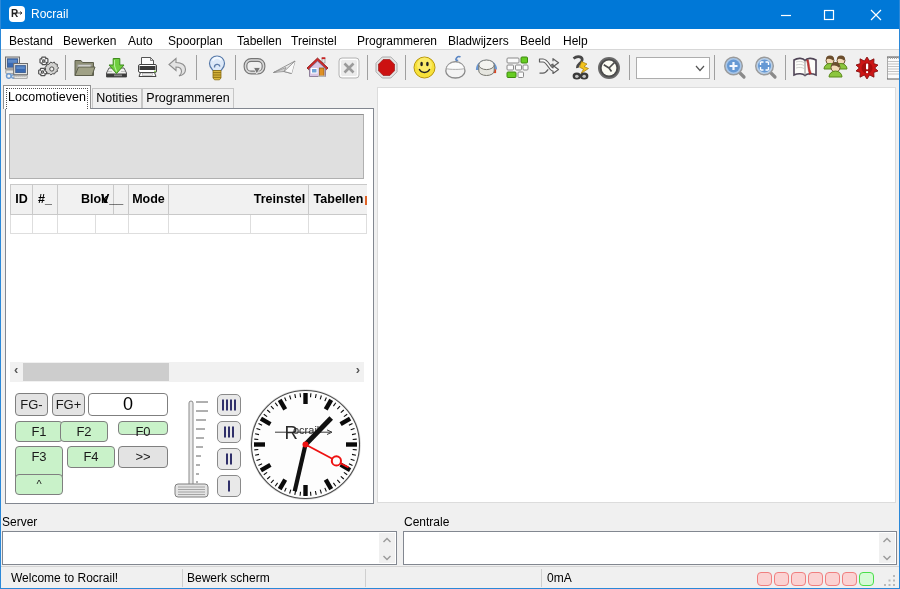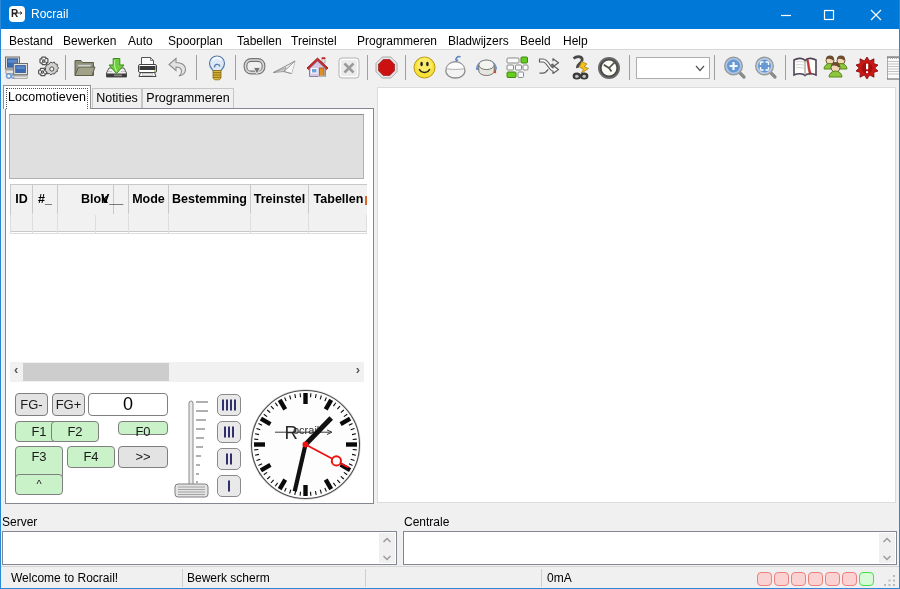--- a/index.html
+++ b/index.html
@@ -32,21 +32,21 @@
 #tab1 .dot { position:absolute; left:2px; top:2px; right:2px; bottom:0px; border:1px dotted #555; border-bottom:none; }
 #tab1 span { position:relative; top:4px; }
 #tab2 { left:92px; top:88px; width:50px; height:21px; background:#f0f0f0; border:1px solid #c6c6c6; border-bottom:none; }
 #tab2 span { position:relative; top:2px; }
 #tab3 { left:142px; top:88px; width:92px; height:21px; background:#f0f0f0; border:1px solid #c6c6c6; border-bottom:none; }
 #tab3 span { position:relative; top:2px; }
 
 #panel { left:5px; top:108px; width:369px; height:396px; background:#ffffff; border:1px solid #828790; }
 #graybox { left:9px; top:114px; width:355px; height:65px; background:#dfdfdf; border-style:solid; border-width:1px; border-color:#909090 #b0b0b0 #b0b0b0; }
 
-#thead { left:10px; top:184px; width:357px; height:48px; background:#f1f1f1; border:1px solid #c9c9c9; border-right:none; }
+#thead { left:10px; top:184px; width:357px; height:31px; background:#f1f1f1; border:1px solid #c9c9c9; border-right:none; }
 .th { border-right:1px solid #c9c9c9; position:absolute; top:0; height:29px; line-height:29px; font-size:12.5px; font-weight:bold; text-align:center; overflow:hidden; white-space:nowrap; }
 #trow { left:10px; top:215px; width:357px; height:19px; border-bottom:1px solid #dedede; border-left:1px solid #dedede; }
 .td { position:absolute; top:0; height:18px; border-right:1px solid #dedede; }
 #redmark { left:364.5px; top:196px; width:2px; height:9px; background:#e06428; }
 
 #hscroll { left:10px; top:362px; width:354px; height:20px; background:#f1f1f1; }
 #hthumb { left:13px; top:1px; width:146px; height:18px; background:#cdcdcd; position:absolute; }
 .harr { position:absolute; top:0px; font-size:13px; color:#555; font-weight:bold; }
 
 .btn { position:absolute; border:1px solid #7f7f7f; border-radius:4px; font-size:13px; color:#1a1a1a; text-align:center; }
@@ -322,21 +322,20 @@
   <div class="tab" id="tab1"><div class="dot"></div><span>Locomotieven</span></div>
 
   <div class="abs" id="panel"></div>
   <div class="abs" id="graybox"></div>
   <div class="abs" id="thead">
     <div class="th" style="left:0;width:22px">ID</div>
     <div class="th" style="left:22px;width:25px">#_</div>
     <div class="th" style="left:65px;width:38px">Blok</div>
     <div class="th" style="left:85px;width:33px">V__</div>
     <div class="th" style="left:118px;width:40px">Mode</div>
-    <div class="th" style="left:158px;width:82px">Bestemming</div>
     <div class="th" style="left:240px;width:58px">Treinstel</div>
     <div class="th" style="left:298px;width:59px;border-right:none">Tabellen</div>
   </div>
   <div class="abs" id="trow">
     <div class="td" style="left:0;width:22px"></div>
     <div class="td" style="left:22px;width:25px"></div>
     <div class="td" style="left:47px;width:38px"></div>
     <div class="td" style="left:85px;width:33px"></div>
     <div class="td" style="left:118px;width:40px"></div>
     <div class="td" style="left:158px;width:82px"></div>
@@ -348,21 +347,21 @@
   <div class="abs" id="hscroll">
     <div class="harr" style="left:4px">‹</div>
     <div id="hthumb"></div>
     <div class="harr" style="right:4px">›</div>
   </div>
 
   <div class="btn gray" style="left:15px;top:393px;width:33px;height:23px;line-height:21px">FG-</div>
   <div class="btn gray" style="left:52px;top:393px;width:33px;height:23px;line-height:21px">FG+</div>
   <div class="abs" id="valbox">0</div>
   <div class="btn green" style="left:15px;top:421px;width:48px;height:21px;line-height:19px">F1</div>
-  <div class="btn green" style="left:51px;top:421px;width:48px;height:21px;line-height:19px">F2</div>
+  <div class="btn green" style="left:60px;top:421px;width:48px;height:21px;line-height:19px">F2</div>
   <div class="btn green" style="left:118px;top:421px;width:50px;height:14px;line-height:19px">F0</div>
   <div class="btn green" style="left:15px;top:446px;width:48px;height:36px;line-height:20px">F3</div>
   <div class="btn green" style="left:67px;top:446px;width:48px;height:22px;line-height:20px">F4</div>
   <div class="btn gray" style="left:118px;top:446px;width:50px;height:22px;line-height:20px">&gt;&gt;</div>
   <div class="btn green" style="left:15px;top:474px;width:48px;height:21px;line-height:19px;font-size:11px">^</div>
   <svg class="abs" style="left:172px;top:395px" width="40" height="105" viewBox="0 0 40 105">
     <rect x="17" y="6" width="4" height="86" rx="2" fill="#e9e9e9" stroke="#8a8a8a" stroke-width="1"></rect>
     <g stroke="#606060" stroke-width="1">
       <line x1="24" y1="7" x2="36" y2="7"></line>
       <line x1="24" y1="16" x2="36" y2="16"></line>

